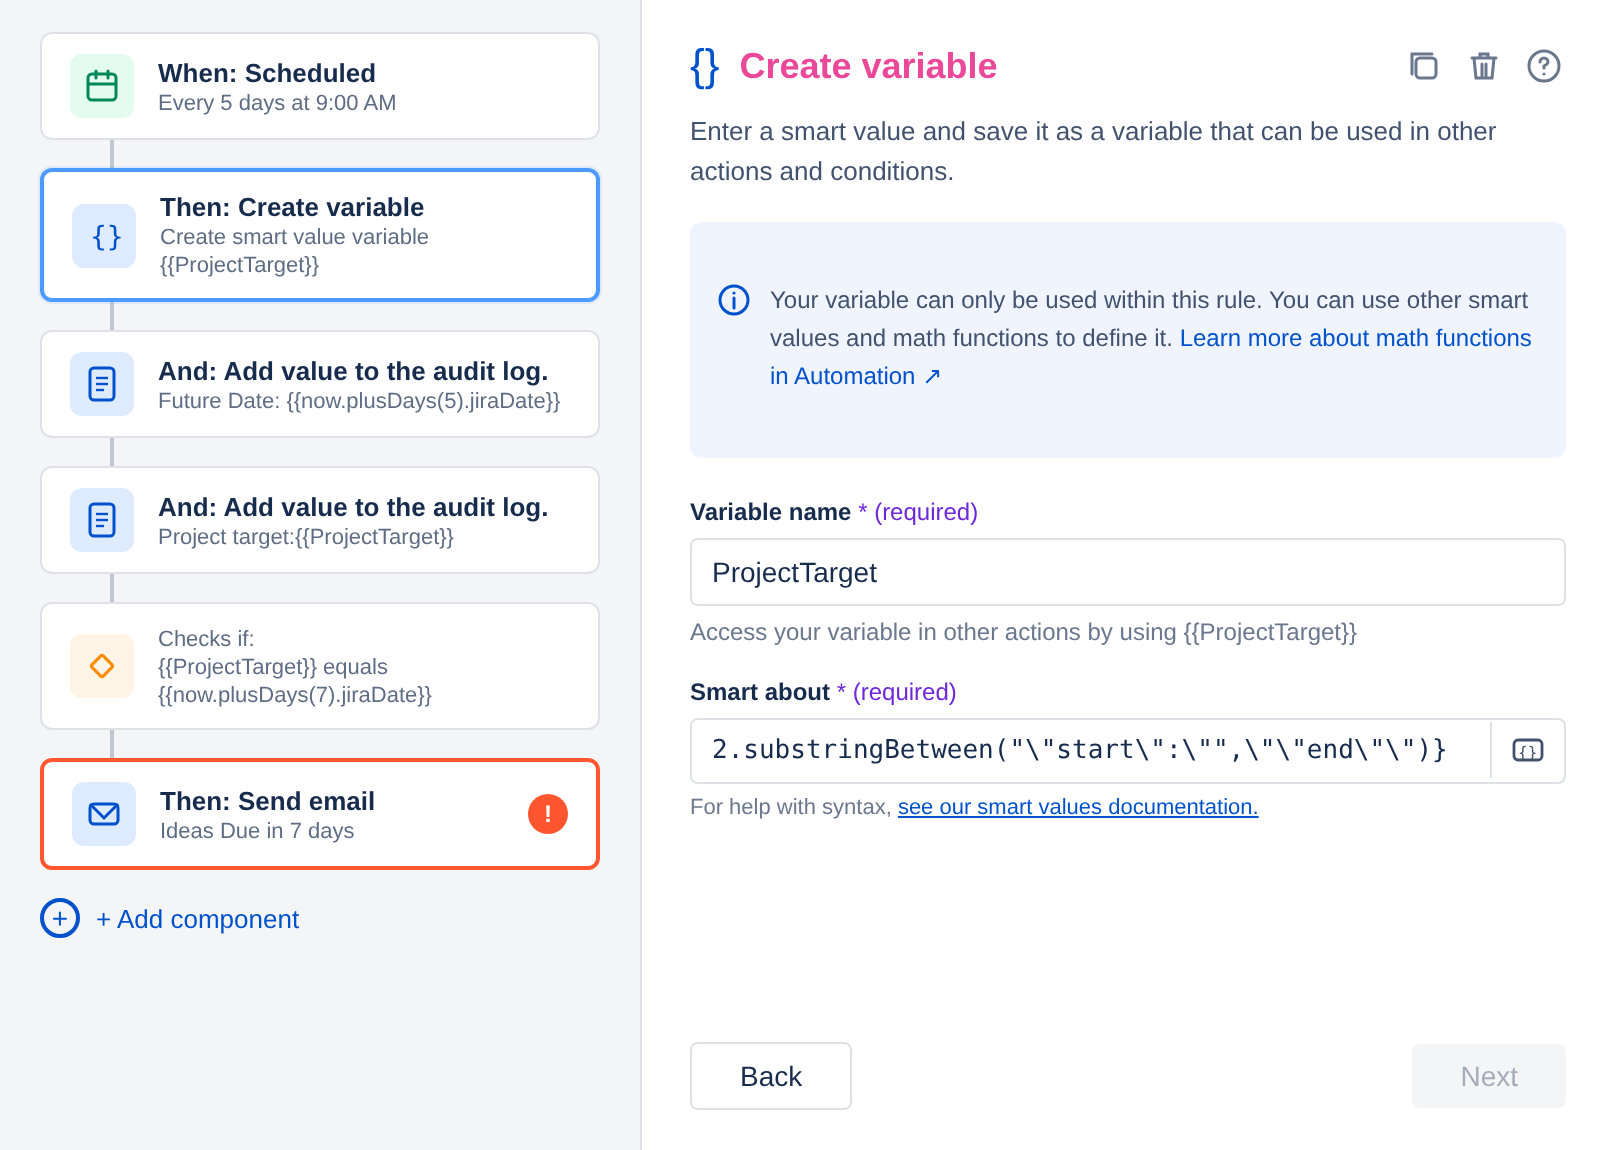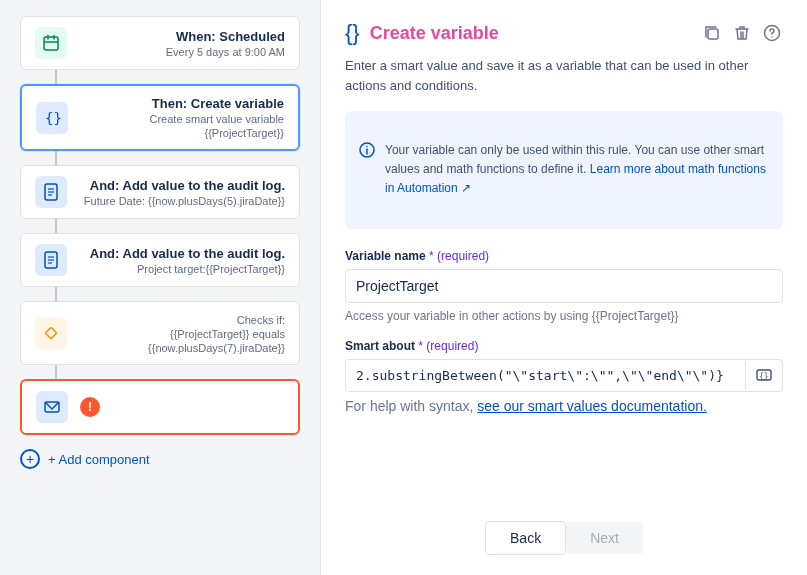--- a/index.html
+++ b/index.html
@@ -15,21 +15,20 @@
     
     .left-panel {
       width: 320px;
       min-width: 320px;
       background: #f4f5f7;
       padding: 16px 20px;
       overflow-y: auto;
       display: flex;
       flex-direction: column;
       gap: 0;
-      text-align: right;
     }
 
     .flow-item {
       background: #fff;
       border: 1px solid #dfe1e6;
       border-radius: 6px;
       padding: 10px 14px;
       display: flex;
       align-items: center;
       gap: 12px;
@@ -261,33 +260,33 @@
       border-left: 1.5px solid #dfe1e6;
       padding: 6px 10px;
       cursor: pointer;
       color: #42526e;
       font-size: 14px;
       display: flex;
       align-items: center;
     }
 
     .smart-value-help {
-      font-size: 14px;
+      font-size: 11px;
       color: #6b778c;
       margin-bottom: 24px;
     }
 
     .smart-value-help a {
       color: #0052cc;
       text-decoration: none;
     }
 
     .footer-actions {
       display: flex;
-      justify-content: center;
+      justify-content: space-between;
       align-items: center;
       margin-top: auto;
       padding-top: 10px;
     }
 
     .btn {
       padding: 8px 24px;
       border-radius: 4px;
       font-size: 14px;
       font-weight: 500;
@@ -393,20 +392,24 @@
   </div>
 
   <div class="flow-connector"></div>
 
   <div class="flow-item error">
     <div class="flow-item-icon icon-blue">
       <svg width="18" height="18" viewBox="0 0 18 18" fill="none">
         <rect x="2" y="4" width="14" height="10" rx="2" stroke="#0052cc" stroke-width="1.5" fill="none"></rect>
         <polyline points="2,4 9,11 16,4" stroke="#0052cc" stroke-width="1.5" fill="none"></polyline>
       </svg>
+    </div>
+    <div class="flow-item-text">
+      <span class="flow-item-title">Then: Send email</span>
+      <span class="flow-item-sub">Ideas Due in 7 days</span>
     </div>
     <div class="error-badge">!</div>
   </div>
 
   <div class="add-component">
     <div class="add-component-icon">+</div>
     <span>+ Add component</span>
   </div>
 
 </div>

